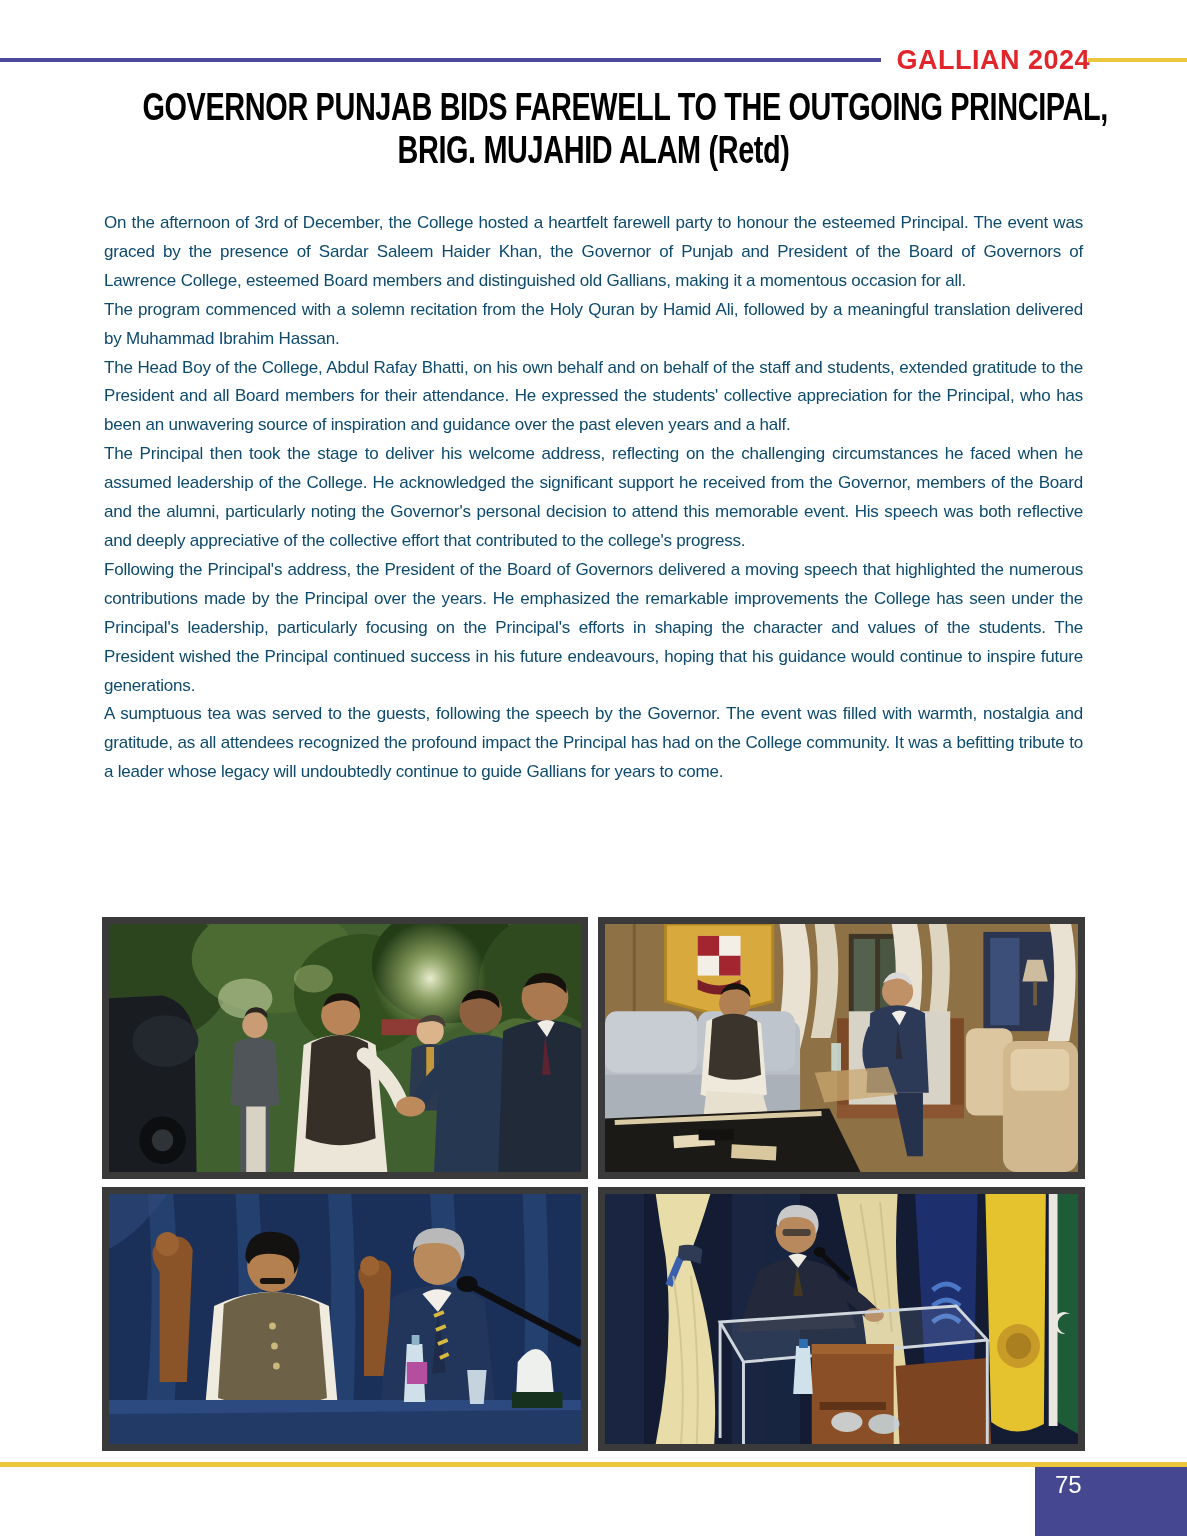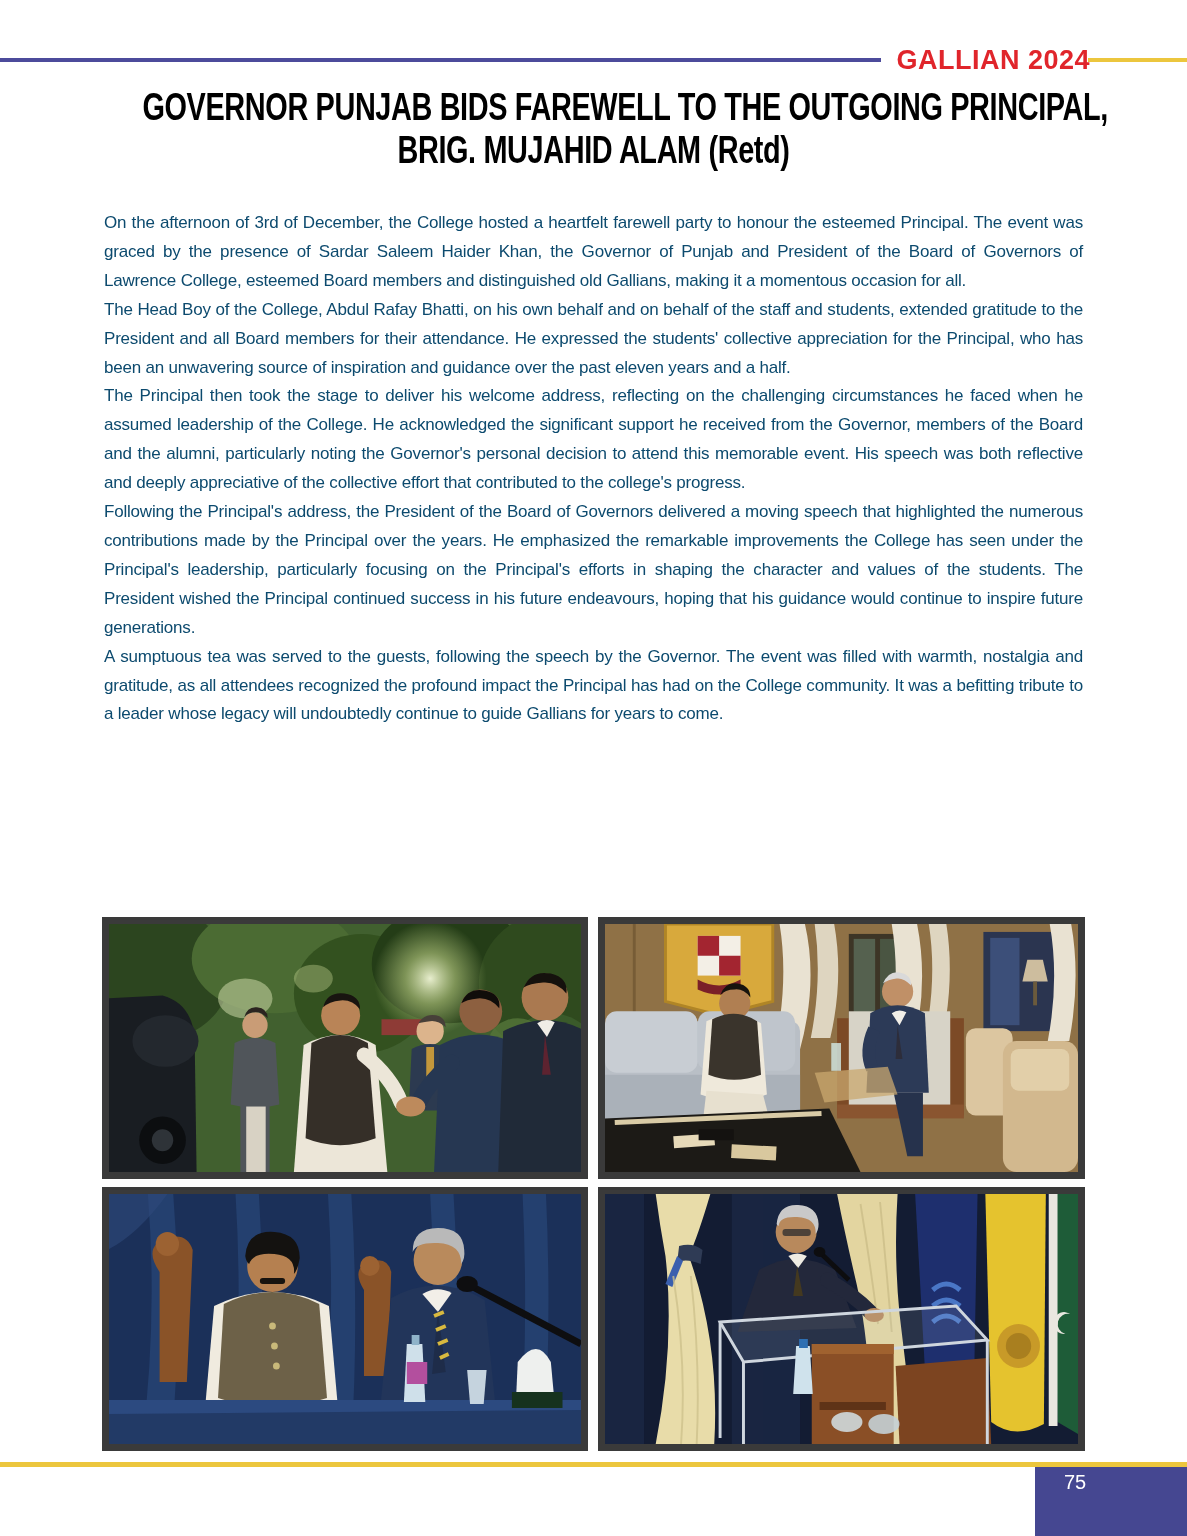--- a/index.html
+++ b/index.html
@@ -35,38 +35,39 @@
   figure.photo svg{display:block;width:100%;height:100%;}
   #photo1{left:102px;top:917px;width:486px;height:262px;}
   #photo2{left:598px;top:917px;width:487px;height:262px;}
   #photo3{left:102px;top:1187px;width:486px;height:264px;}
   #photo4{left:598px;top:1187px;width:487px;height:264px;}
   
   .footer-rule{left:0;top:1462px;width:1187px;height:5px;background:#ecc63d;position:absolute;}
   .page-box{
     position:absolute;left:1035px;top:1467px;width:152px;height:69px;background:#454791;
   }
-  .page-num{display:block;padding:4px 0 0 29px;color:#ffffff;font-size:20px;}
+  .page-num{display:block;padding:4px 0 0 20px;color:#ffffff;font-size:24px;}
 </style>
 </head>
 <body>
 
 <div class="page">
 
   <div class="rule rule-left"></div>
   <div class="brand">GALLIAN 2024</div>
   <div class="rule rule-right"></div>
 
   <h1 class="title">
     <span class="tl">GOVERNOR PUNJAB BIDS FAREWELL TO THE OUTGOING PRINCIPAL,</span>
     <span class="tl">BRIG. MUJAHID ALAM (Retd)</span>
   </h1>
 
   <div class="body-text">
     <p>On the afternoon of 3rd of December, the College hosted a heartfelt farewell party to honour the esteemed Principal. The event was graced by the presence of Sardar Saleem Haider Khan, the Governor of Punjab and President of the Board of Governors of Lawrence College, esteemed Board members and distinguished old Gallians, making it a momentous occasion for all.</p>
+    <p>The program commenced with a solemn recitation from the Holy Quran by Hamid Ali, followed by a meaningful translation delivered by Muhammad Ibrahim Hassan.</p>
     <p>The Head Boy of the College, Abdul Rafay Bhatti, on his own behalf and on behalf of the staff and students, extended gratitude to the President and all Board members for their attendance. He expressed the students' collective appreciation for the Principal, who has been an unwavering source of inspiration and guidance over the past eleven years and a half.</p>
     <p>The Principal then took the stage to deliver his welcome address, reflecting on the challenging circumstances he faced when he assumed leadership of the College. He acknowledged the significant support he received from the Governor, members of the Board and the alumni, particularly noting the Governor's personal decision to attend this memorable event. His speech was both reflective and deeply appreciative of the collective effort that contributed to the college's progress.</p>
     <p>Following the Principal's address, the President of the Board of Governors delivered a moving speech that highlighted the numerous contributions made by the Principal over the years. He emphasized the remarkable improvements the College has seen under the Principal's leadership, particularly focusing on the Principal's efforts in shaping the character and values of the students. The President wished the Principal continued success in his future endeavours, hoping that his guidance would continue to inspire future generations.</p>
     <p>A sumptuous tea was served to the guests, following the speech by the Governor. The event was filled with warmth, nostalgia and gratitude, as all attendees recognized the profound impact the Principal has had on the College community. It was a befitting tribute to a leader whose legacy will undoubtedly continue to guide Gallians for years to come.</p>
   </div>
 
   <figure class="photo" id="photo1" aria-label="Governor of Punjab shaking hands with guests outdoors on arrival at the College">
     <svg viewBox="0 0 485 250" preserveAspectRatio="none">
       <defs>
         <radialGradient id="flare1" cx="50%" cy="50%">

